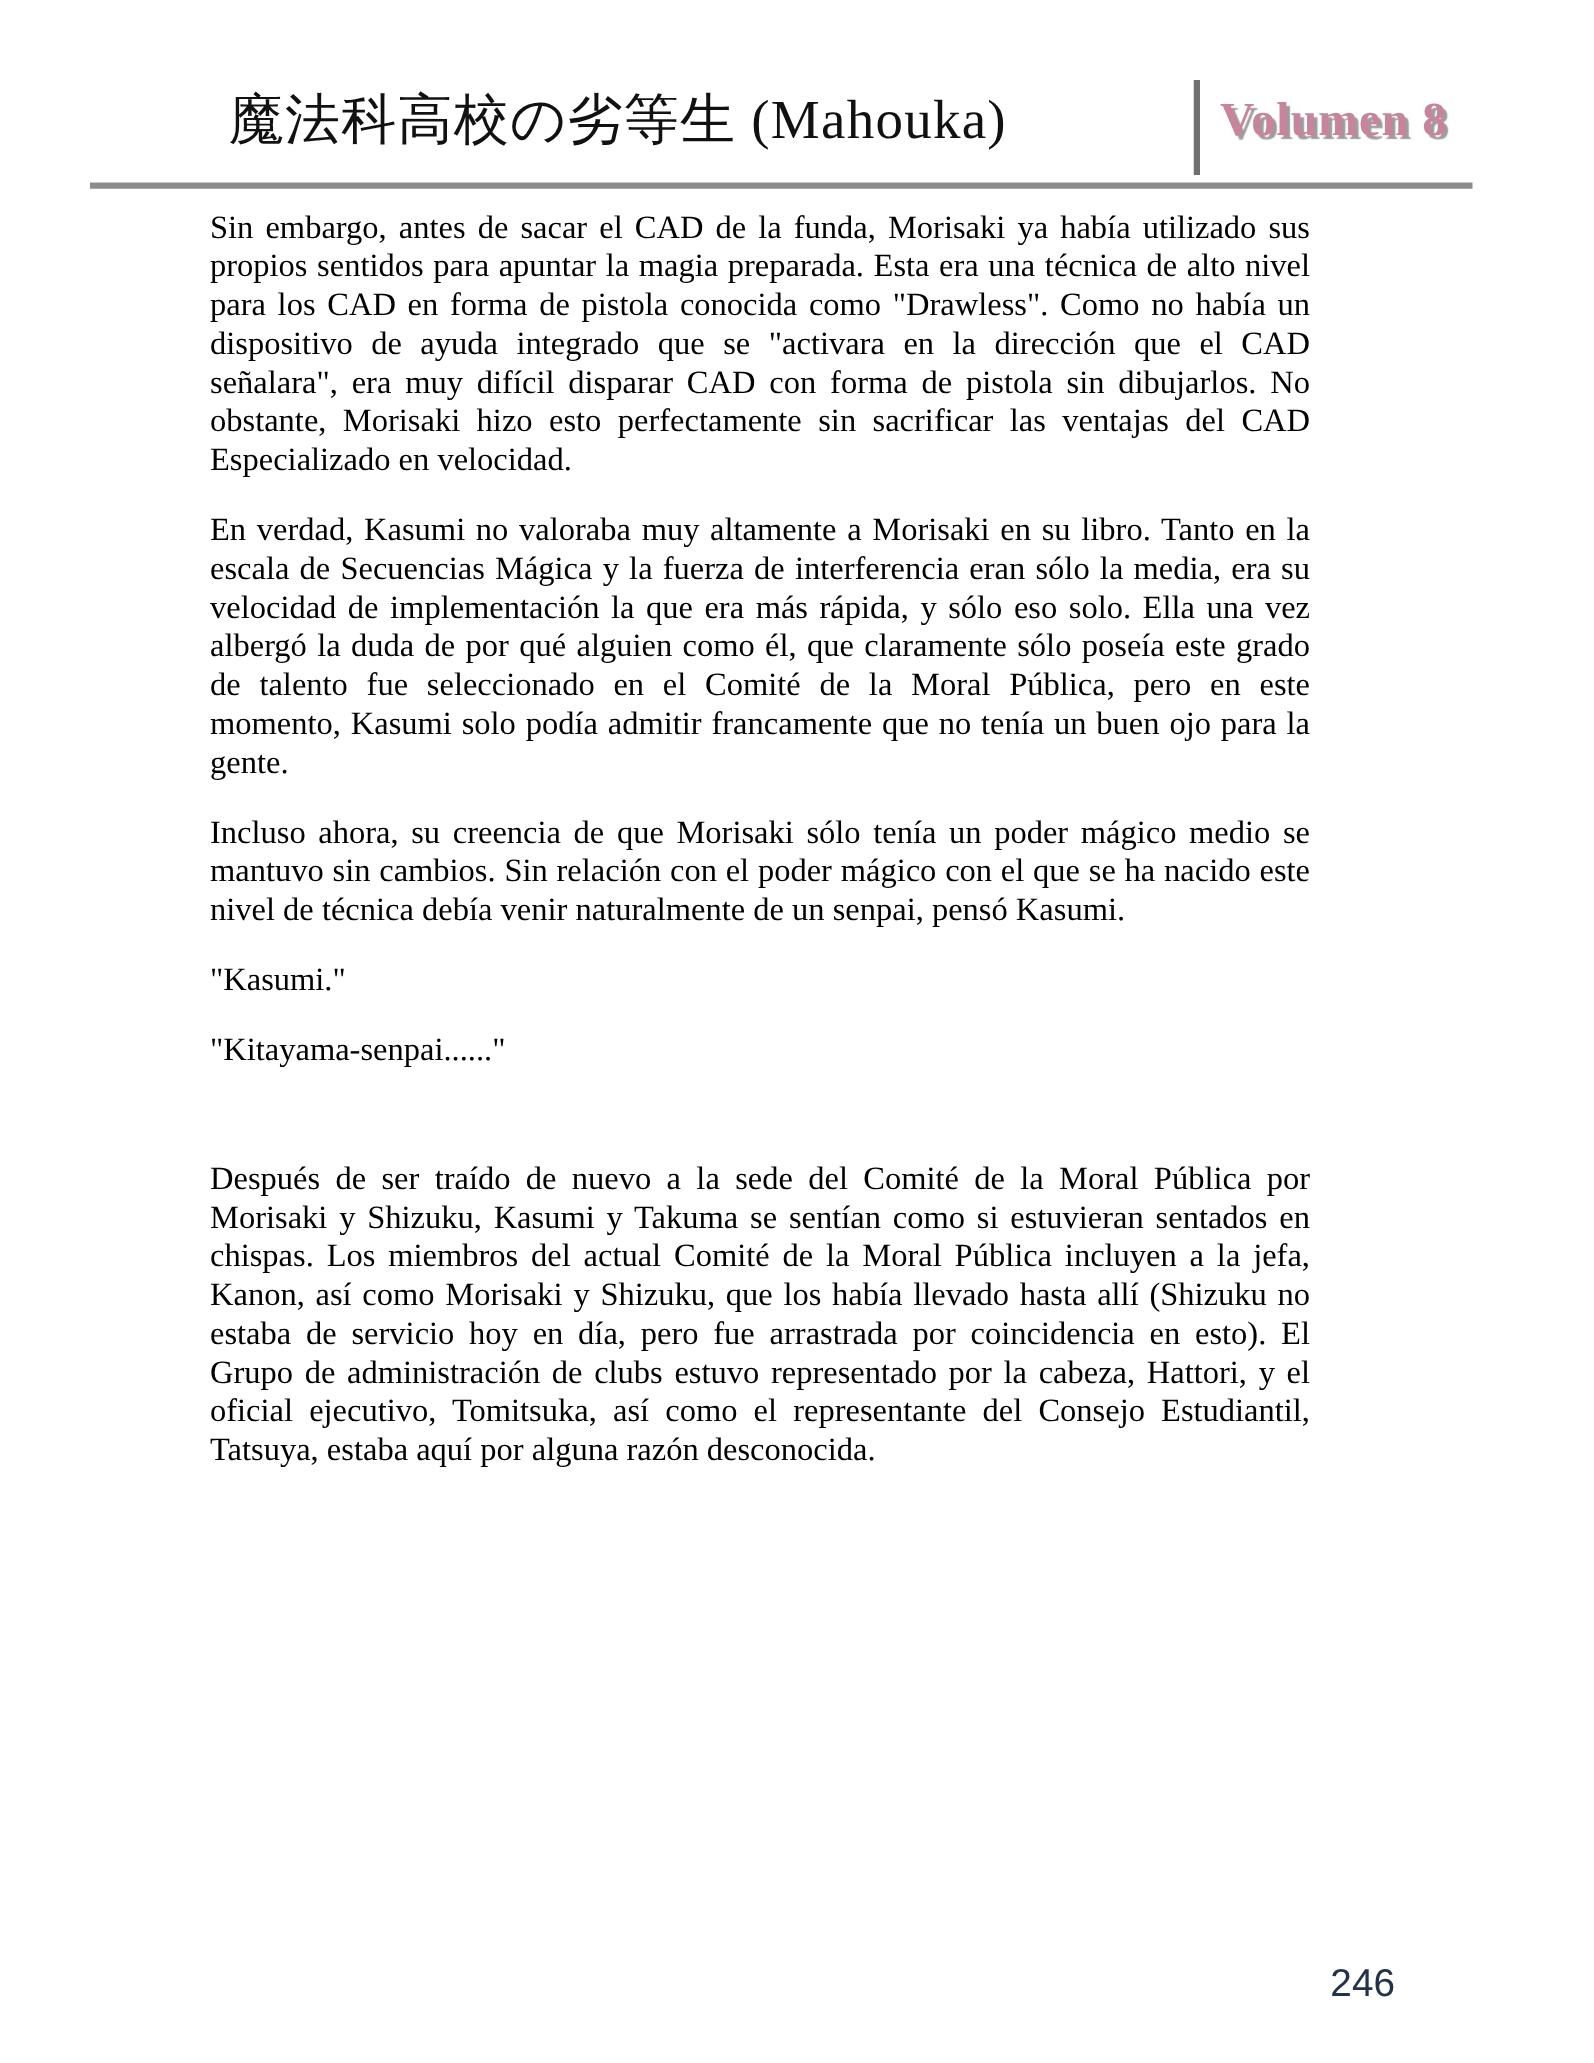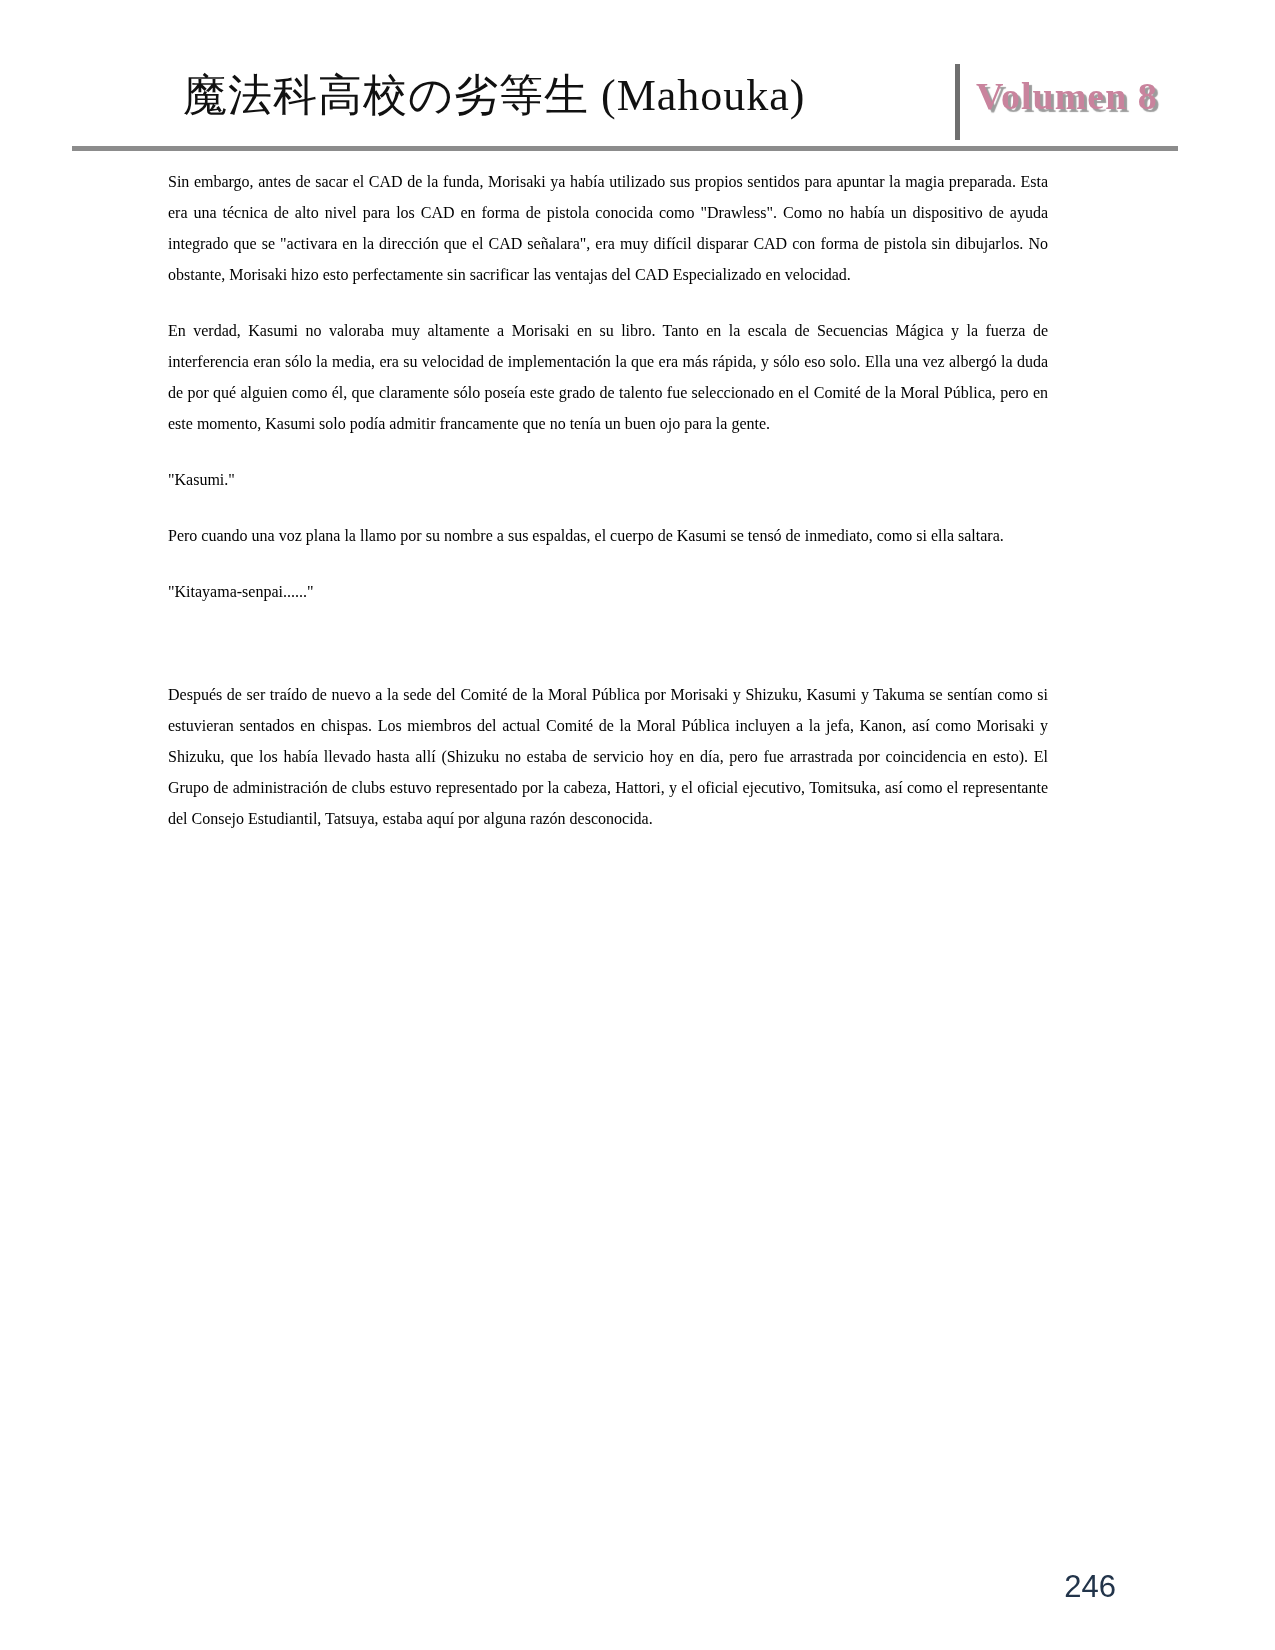--- a/index.html
+++ b/index.html
@@ -59,21 +59,21 @@
     width:1139px;
     height:5px;
     background:var(--rule-gray,#8c8c8c);
   }
   
   .page-body{
     position:absolute;
     left:168px;
     top:166px;
     width:880px;
-    font-size:16px;
+    font-size:26px;
     line-height:31px;
     text-align:justify;
     text-justify:inter-word;
   }
   .page-body p{
     margin:0 0 25px 0;
   }
   .page-body p.scene-break{
     margin-top:72px;
   }
@@ -97,21 +97,21 @@
     <h1 class="book-title">魔法科高校の劣等生 (Mahouka)</h1>
     <div class="header-divider"></div>
     <div class="volume-label">Volumen 8</div>
   </header>
 
   <div class="header-rule"></div>
 
   <main class="page-body" id="paragraphs">
       <p>Sin embargo, antes de sacar el CAD de la funda, Morisaki ya había utilizado sus propios sentidos para apuntar la magia preparada. Esta era una técnica de alto nivel para los CAD en forma de pistola conocida como "Drawless". Como no había un dispositivo de ayuda integrado que se "activara en la dirección que el CAD señalara", era muy difícil disparar CAD con forma de pistola sin dibujarlos. No obstante, Morisaki hizo esto perfectamente sin sacrificar las ventajas del CAD Especializado en velocidad.</p>
       <p>En verdad, Kasumi no valoraba muy altamente a Morisaki en su libro. Tanto en la escala de Secuencias Mágica y la fuerza de interferencia eran sólo la media, era su velocidad de implementación la que era más rápida, y sólo eso solo. Ella una vez albergó la duda de por qué alguien como él, que claramente sólo poseía este grado de talento fue seleccionado en el Comité de la Moral Pública, pero en este momento, Kasumi solo podía admitir francamente que no tenía un buen ojo para la gente.</p>
+      <p>Incluso ahora, su creencia de que Morisaki sólo tenía un poder mágico medio se mantuvo sin cambios. Sin relación con el poder mágico con el que se ha nacido este nivel de técnica debía venir naturalmente de un senpai, pensó Kasumi.</p>
       <p>"Kasumi."</p>
-      <p>Pero cuando una voz plana la llamo por su nombre a sus espaldas, el cuerpo de Kasumi se tensó de inmediato, como si ella saltara.</p>
       <p>"Kitayama-senpai......"</p>
       <p class="scene-break">Después de ser traído de nuevo a la sede del Comité de la Moral Pública por Morisaki y Shizuku, Kasumi y Takuma se sentían como si estuvieran sentados en chispas. Los miembros del actual Comité de la Moral Pública incluyen a la jefa, Kanon, así como Morisaki y Shizuku, que los había llevado hasta allí (Shizuku no estaba de servicio hoy en día, pero fue arrastrada por coincidencia en esto). El Grupo de administración de clubs estuvo representado por la cabeza, Hattori, y el oficial ejecutivo, Tomitsuka, así como el representante del Consejo Estudiantil, Tatsuya, estaba aquí por alguna razón desconocida.</p>
     </main>
 
   <div class="page-number">246</div>
 
 </div>
 
 </body></html>

